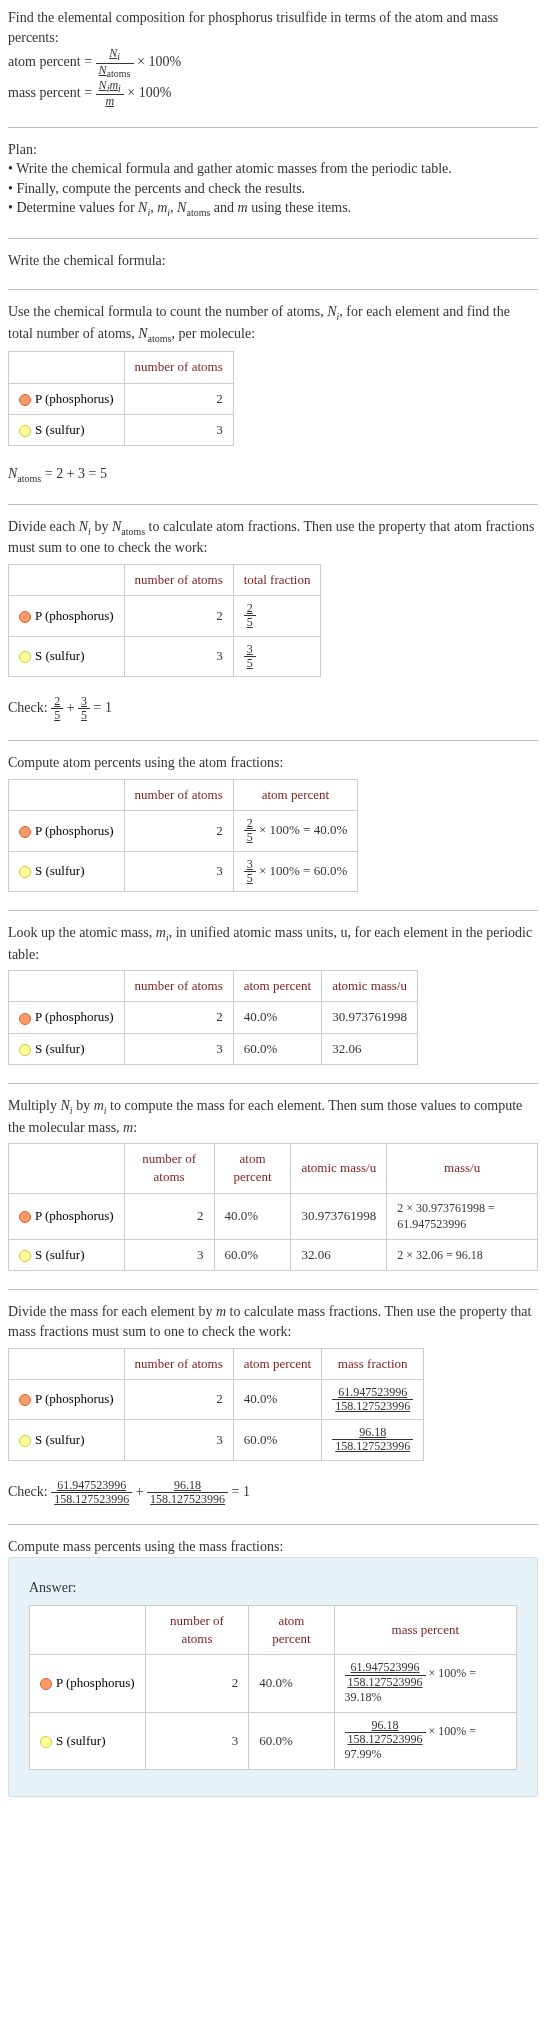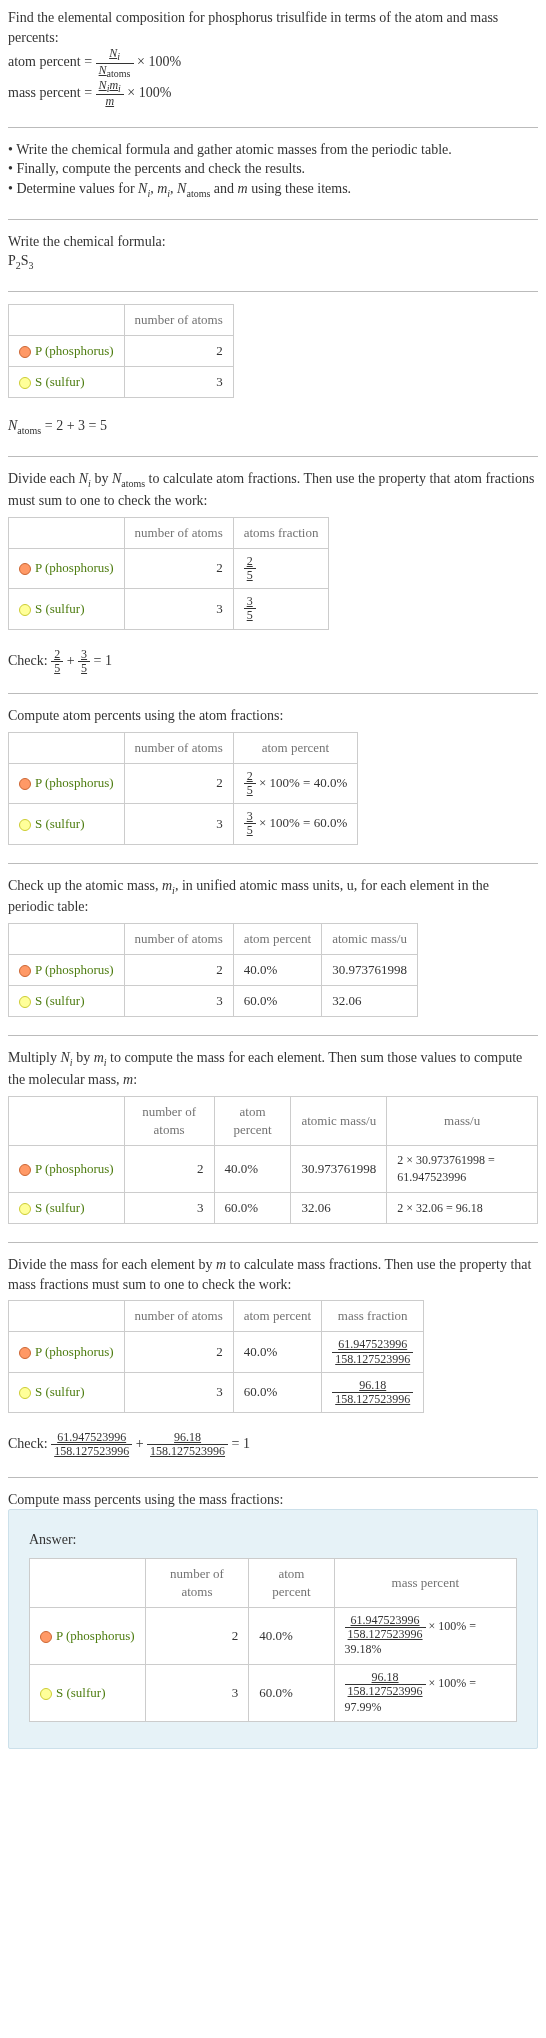--- a/index.html
+++ b/index.html
@@ -34,24 +34,24 @@
 th, td {
   border: 1px solid #ccc;
   padding: 6px 10px;
   font-size: 13px;
   vertical-align: middle;
 }
 th {
   font-weight: normal;
   text-align: center;
   background: #fff;
-  color: #737373;
+  color: #7f1d1d;
 }
 td.num { text-align: right; }
-.element-cell { color: #4d7c0f; white-space: nowrap; }
+.element-cell { color: #000000; white-space: nowrap; }
 .dot {
   display: inline-block;
   width: 12px; height: 12px;
   border-radius: 50%;
   vertical-align: middle;
   margin-right: 4px;
 }
 .dot-p { background: #ff9966; border: 1px solid #cc6633; }
 .dot-s { background: #ffff99; border: 1px solid #cccc33; }
 .answer-box {
@@ -83,37 +83,38 @@
     <span class="frac">
       <span class="num"><span class="italic">N</span><sub class="italic">i</sub><span class="italic">m</span><sub class="italic">i</sub></span>
       <span class="den"><span class="italic">m</span></span>
     </span>
     <span>× 100%</span>
   </div>
 </div>
 <hr>
 
 <div class="section">
+  <div>Plan:</div>
   <div>• Write the chemical formula and gather atomic masses from the periodic table.</div>
   <div>• Finally, compute the percents and check the results.</div>
   <div>
     <span>• Determine values for </span><span class="italic">N</span><sub class="italic">i</sub>, <span class="italic">m</span><sub class="italic">i</sub>, <span class="italic">N</span><sub>atoms</sub><span> and </span><span class="italic">m</span><span> using these items.</span>
   </div>
 </div>
 <hr>
 
 <div class="section">
   <div>Write the chemical formula:</div>
-  <div>
-    <span>P</span><sub>2</sub><span>S</span><sub>3</sub>
-  </div>
-</div>
-<hr>
-
-<div class="section">
+</div>
+<hr>
+
+<div class="section">
+  <div>
+    <span>Use the chemical formula to count the number of atoms, </span><span class="italic">N</span><sub class="italic">i</sub><span>, for each element and find the total number of atoms, </span><span class="italic">N</span><sub>atoms</sub><span>, per molecule:</span>
+  </div>
   <table>
     <tbody>
         <tr>
           <th></th>
           <th>number of atoms</th>
         </tr>
     <tr>
           <td class="element-cell"><span class="dot dot-p"></span><span>P (phosphorus)</span></td>
           <td class="num">2</td>
         </tr>
@@ -131,21 +132,21 @@
 
 <div class="section">
   <div>
     <span>Divide each </span><span class="italic">N</span><sub class="italic">i</sub><span> by </span><span class="italic">N</span><sub>atoms</sub><span> to calculate atom fractions. Then use the property that atom fractions must sum to one to check the work:</span>
   </div>
   <table>
     <tbody>
         <tr>
           <th></th>
           <th>number of atoms</th>
-          <th>atoms fraction</th>
+          <th>total fraction</th>
         </tr>
     <tr>
           <td class="element-cell"><span class="dot dot-p"></span><span>P (phosphorus)</span></td>
           <td class="num">2</td>
           <td><span class="frac"><span class="num">2</span><span class="den">5</span></span></td>
         </tr>
     <tr>
           <td class="element-cell"><span class="dot dot-s"></span><span>S (sulfur)</span></td>
           <td class="num">3</td>
           <td><span class="frac"><span class="num">3</span><span class="den">5</span></span></td>
@@ -177,21 +178,21 @@
           <td class="num">3</td>
           <td><span class="frac"><span class="num">3</span><span class="den">5</span></span><span> × 100% = 60.0%</span></td>
         </tr>
   </tbody>
     </table>
 </div>
 <hr>
 
 <div class="section">
   <div>
-    <span>Check up the atomic mass, </span><span class="italic">m</span><sub class="italic">i</sub><span>, in unified atomic mass units, u, for each element in the periodic table:</span>
+    <span>Look up the atomic mass, </span><span class="italic">m</span><sub class="italic">i</sub><span>, in unified atomic mass units, u, for each element in the periodic table:</span>
   </div>
   <table>
     <tbody>
         <tr>
           <th></th>
           <th>number of atoms</th>
           <th>atom percent</th>
           <th>atomic mass/u</th>
         </tr>
     <tr>

